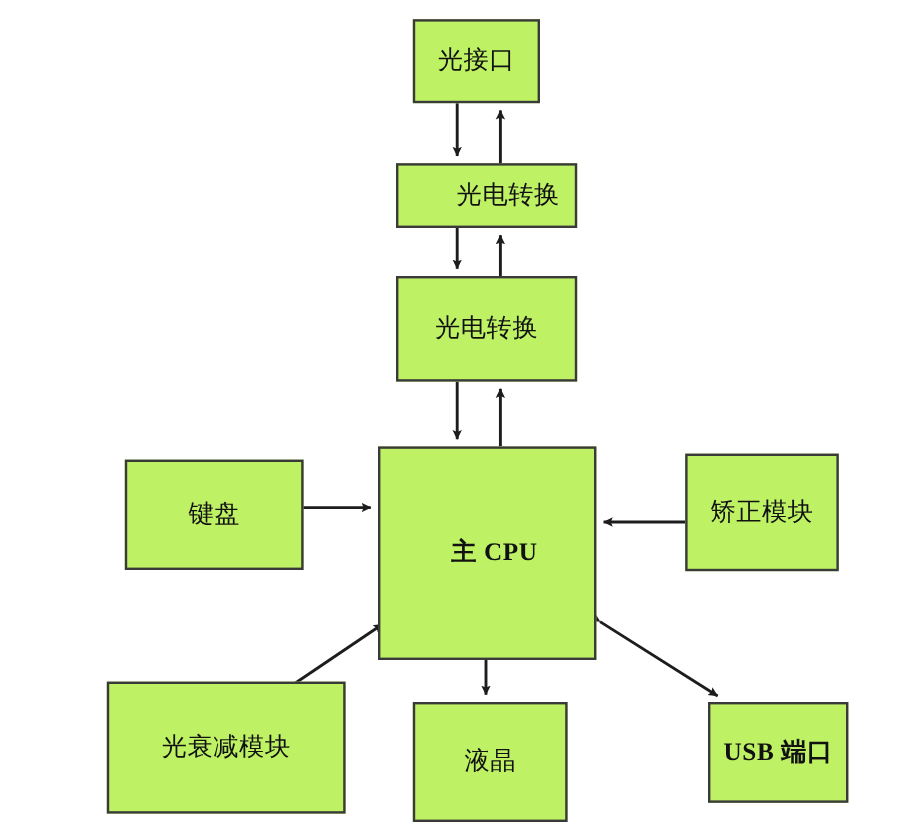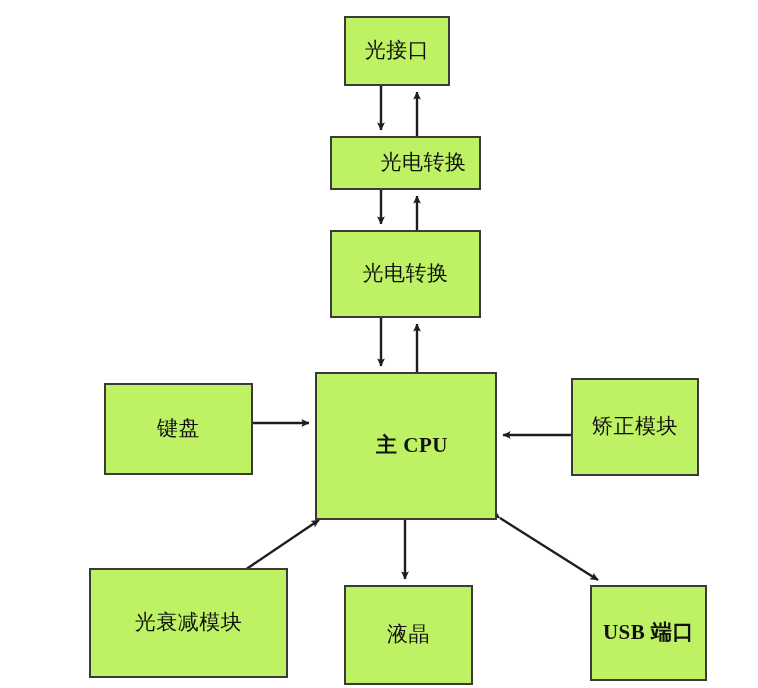--- a/index.html
+++ b/index.html
@@ -109,37 +109,37 @@
   </div>
 
   <div class="node" style="left:330px; top:136px; width:151px; height:54px;padding-left:36px;">
     <span class="node-label">光电转换</span>
   </div>
 
   <div class="node" style="left:330px; top:230px; width:151px; height:88px;">
     <span class="node-label">光电转换</span>
   </div>
 
-  <div class="node" style="left:315px; top:372px; width:182px; height:148px;padding-left:12px;">
+  <div class="node" style="left:315px; top:372px; width:182px; height:178px;padding-left:12px;">
     <span class="node-label latin">主 CPU</span>
   </div>
 
   <div class="node" style="left:104px; top:383px; width:149px; height:92px;">
     <span class="node-label">键盘</span>
   </div>
 
   <div class="node" style="left:571px; top:378px; width:128px; height:98px;">
     <span class="node-label">矫正模块</span>
   </div>
 
   <div class="node" style="left:89px; top:568px; width:199px; height:110px;">
     <span class="node-label">光衰减模块</span>
   </div>
 
   <div class="node" style="left:344px; top:585px; width:129px; height:100px;">
     <span class="node-label">液晶</span>
   </div>
 
-  <div class="node" style="left:590px; top:585px; width:117px; height:96px;">
+  <div class="node" style="left:590px; top:585px; width:117px; height:84px;">
     <span class="node-label latin">USB 端口</span>
   </div>
 
 </div>
 
 </body></html>

